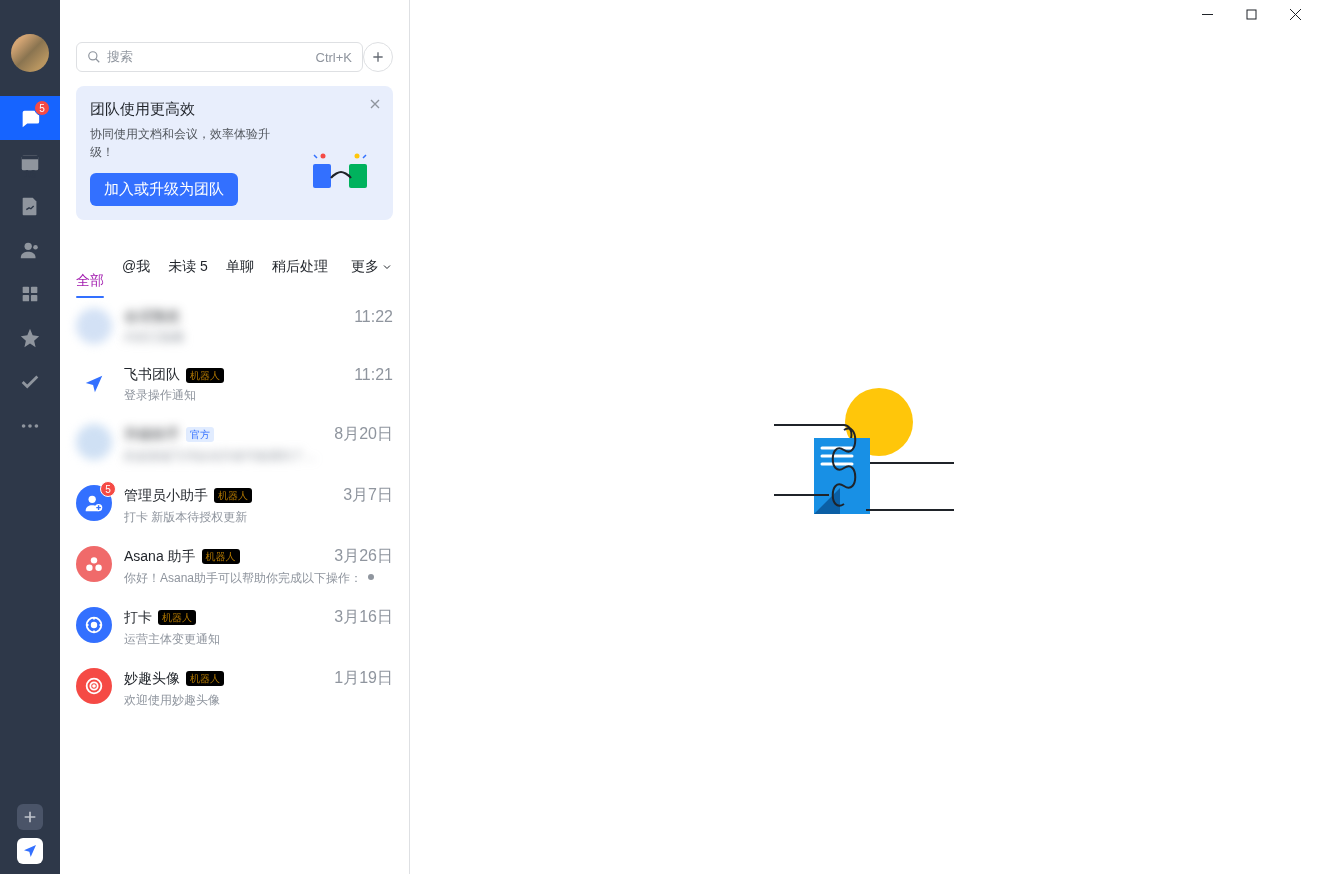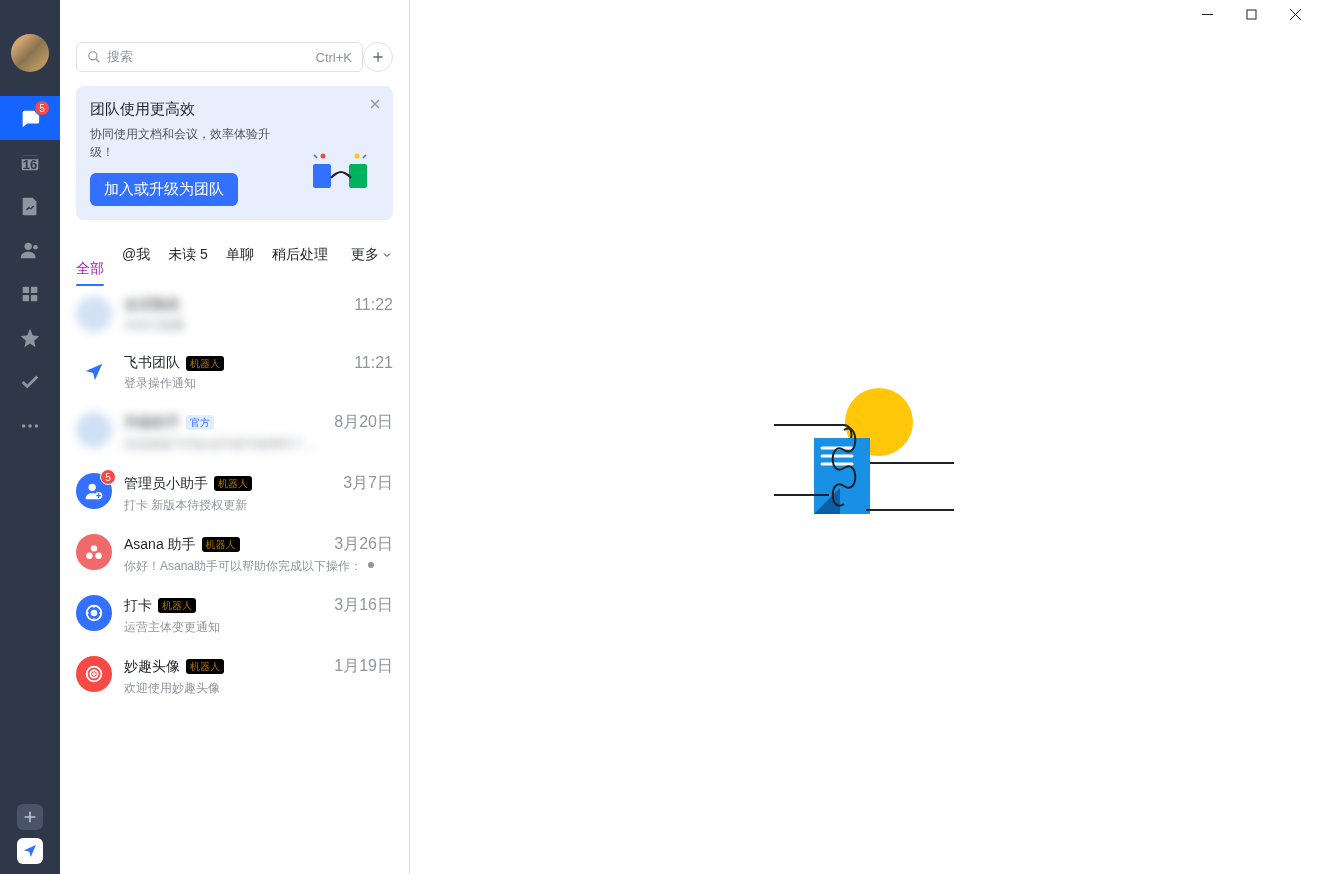--- a/index.html
+++ b/index.html
@@ -17,21 +17,21 @@
 .nav-bottom-btn { width: 26px; height: 26px; border-radius: 6px; background: #4a5468; display: flex; align-items: center; justify-content: center; cursor: pointer; color: #c0c4cc; }
 .nav-bottom-app { width: 26px; height: 26px; border-radius: 6px; background: #fff; display: flex; align-items: center; justify-content: center; cursor: pointer; }
 
 
 .conv-panel { width: 350px; border-right: 1px solid #dee0e3; display: flex; flex-direction: column; }
 .search-row { display: flex; align-items: center; padding: 42px 16px 10px 16px; }
 .search-box { flex: 1; height: 30px; border: 1px solid #dee0e3; border-radius: 6px; display: flex; align-items: center; padding: 0 10px; gap: 6px; color: #8f959e; font-size: 13px; cursor: text; }
 .search-box .ph { flex: 1; }
 .add-btn { width: 30px; height: 30px; border: 1px solid #dee0e3; border-radius: 50%; display: flex; align-items: center; justify-content: center; cursor: pointer; color: #646a73; }
 
-.promo-card { margin: 4px 16px 6px 16px; background: #e8eefc; border-radius: 8px; padding: 14px 14px 14px 14px; position: relative; }
+.promo-card { margin: 4px 16px 18px 16px; background: #e8eefc; border-radius: 8px; padding: 14px 14px 14px 14px; position: relative; }
 .promo-title { font-size: 15px; font-weight: 500; margin-bottom: 6px; }
 .promo-desc { font-size: 12px; color: #51565d; line-height: 1.5; width: 190px; }
 .promo-btn { margin-top: 12px; background: #3370ff; color: #fff; border: none; border-radius: 6px; padding: 7px 14px; font-size: 15px; cursor: pointer; }
 .promo-close { position: absolute; top: 10px; right: 10px; cursor: pointer; color: #8f959e; }
 .promo-illus { position: absolute; right: 22px; bottom: 22px; }
 
 .filter-tabs { display: flex; align-items: center; padding: 6px 16px 0 16px; gap: 18px; font-size: 14px; color: #1f2329; }
 .filter-tab { cursor: pointer; padding-bottom: 8px; position: relative; }
 .filter-tab.active { color: #a21caf; margin-top: 28px; }
 .filter-tab.active::after { content: ""; position: absolute; left: 0; right: 0; bottom: 0; height: 2px; background: #3370ff; border-radius: 2px; }
@@ -69,21 +69,21 @@
     <svg viewBox="0 0 24 24" fill="currentColor">
         <path d="M4 4h16a2 2 0 0 1 2 2v10a2 2 0 0 1-2 2H9l-5 4V6a2 2 0 0 1 2-2z"></path>
       </svg>
     <span class="nav-badge">5</span>
   </div>
   <div class="nav-item">
     <svg viewBox="0 0 24 24" fill="currentColor">
         <rect x="3" y="5" width="18" height="16" rx="2"></rect>
         <rect x="3" y="5" width="18" height="4" fill="#2e3849"></rect>
       </svg>
-    <span style="position:absolute;font-size:13px;color:#2e3849;top:17px;font-weight:600">16</span>
+    <span style="position:absolute;font-size:11px;color:#2e3849;top:28px;font-weight:600">16</span>
   </div>
   <div class="nav-item">
     <svg viewBox="0 0 24 24" fill="currentColor">
         <path d="M5 3h10l4 4v14a1 1 0 0 1-1 1H5a1 1 0 0 1-1-1V4a1 1 0 0 1 1-1z"></path>
         <path d="M8 16l3-2 2 1 3-3" stroke="#2e3849" stroke-width="1.5" fill="none"></path>
       </svg>
   </div>
   <div class="nav-item">
     <svg viewBox="0 0 24 24" fill="currentColor">
         <circle cx="10" cy="8" r="4"></circle>

